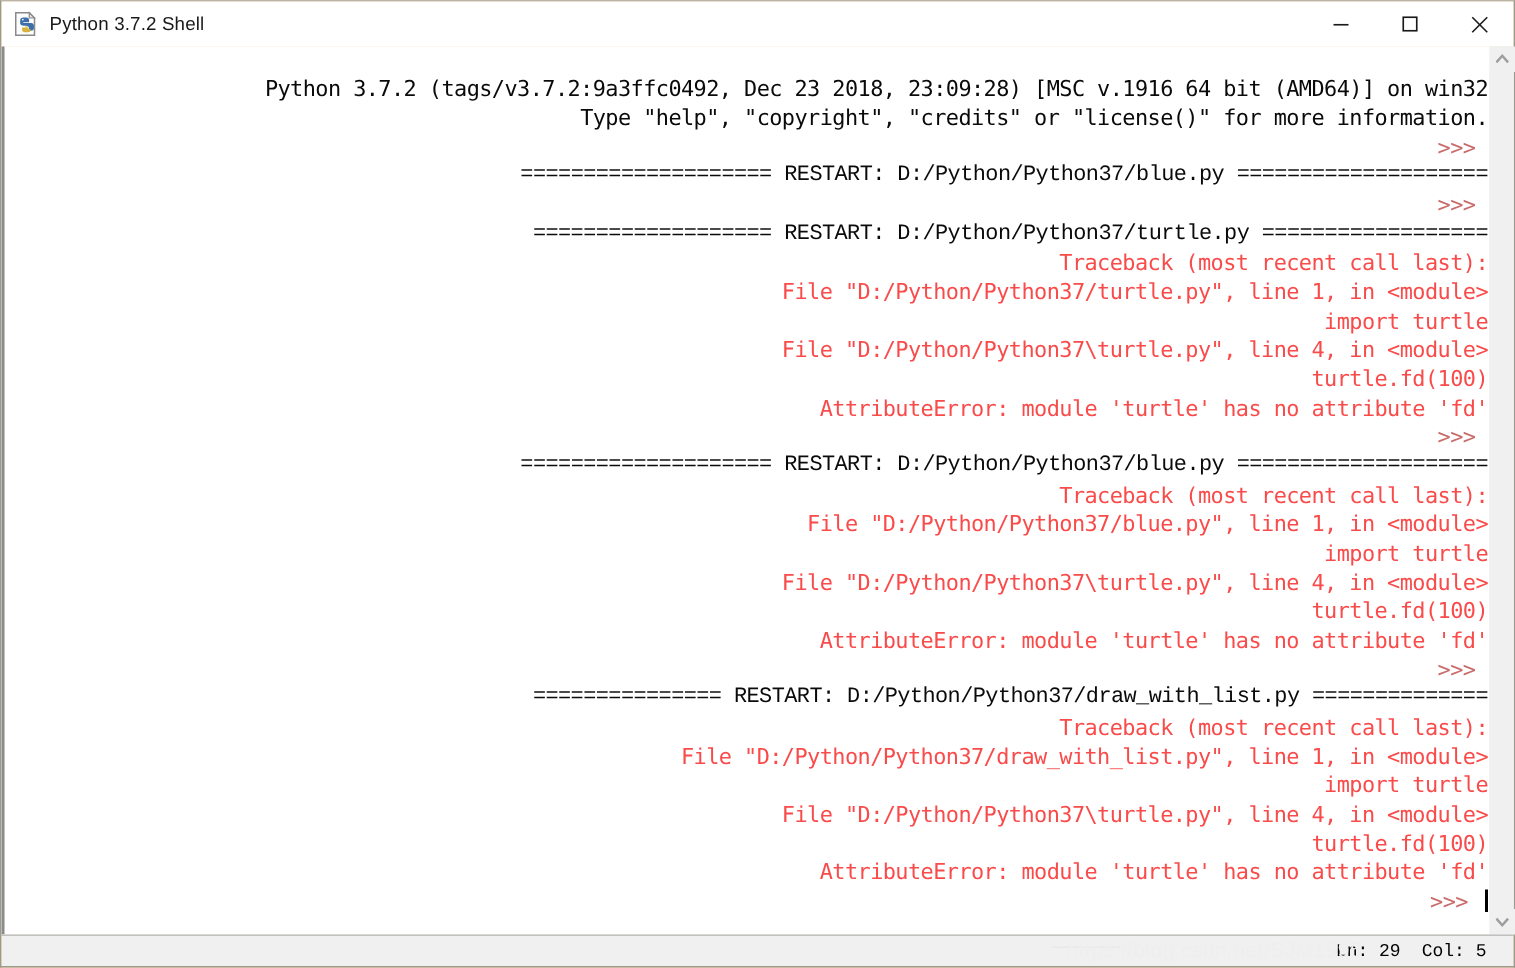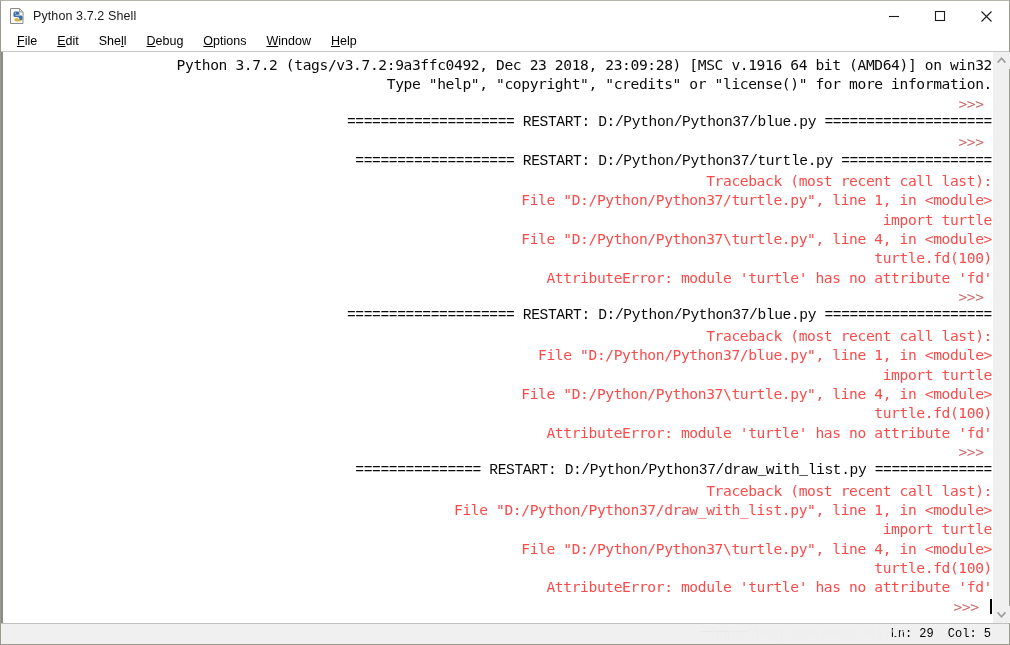--- a/index.html
+++ b/index.html
@@ -87,21 +87,21 @@
   }
   #text-wrap {
     flex: 1 1 auto;
     position: relative;
     overflow: hidden;
     background: #ffffff;
     border-left: 2px solid #8a8a8a;
   }
   #console {
     position: absolute;
-    left: 0; top: 3px;
+    left: 0; top: 19px;
     width: 100%;
     font-family: "DejaVu Sans Mono", "Liberation Mono", monospace;
     font-size: 14.6px;
     line-height: 19.35px;
     white-space: pre;
     letter-spacing: -0.38px;
     color: #000000;
   }
   .ln { display: block; height: 19.35px; }
   .c-out   { color: #0a0a0a; }
@@ -213,29 +213,20 @@
       </div>
       <div class="winbtn">
         <svg width="13" height="13" viewBox="0 0 13 13">
             <line x1="1.5" y1="1.5" x2="11.5" y2="11.5" stroke="#1a1a1a" stroke-width="1.1"></line>
             <line x1="11.5" y1="1.5" x2="1.5" y2="11.5" stroke="#1a1a1a" stroke-width="1.1"></line>
           </svg>
       </div>
     </div>
   </div>
 
-  <div id="menubar">
-      <div class="menu-item"><span class="acc">F</span>ile</div>
-      <div class="menu-item"><span class="acc">E</span>dit</div>
-      <div class="menu-item">She<span class="acc">l</span>l</div>
-      <div class="menu-item"><span class="acc">D</span>ebug</div>
-      <div class="menu-item"><span class="acc">O</span>ptions</div>
-      <div class="menu-item"><span class="acc">W</span>indow</div>
-      <div class="menu-item"><span class="acc">H</span>elp</div>
-    </div>
 
   <div id="body-area">
     <div id="text-wrap">
       <div id="console"><span class="ln c-out">Python 3.7.2 (tags/v3.7.2:9a3ffc0492, Dec 23 2018, 23:09:28) [MSC v.1916 64 bit (AMD64)] on win32</span><span class="ln c-out">Type "help", "copyright", "credits" or "license()" for more information.</span><span class="ln c-prompt">&gt;&gt;&gt; </span><span class="ln c-restart">==================== RESTART: D:/Python/Python37/blue.py ====================</span><span class="ln c-prompt">&gt;&gt;&gt; </span><span class="ln c-restart">=================== RESTART: D:/Python/Python37/turtle.py ==================</span><span class="ln c-err">Traceback (most recent call last):</span><span class="ln c-err">  File "D:/Python/Python37/turtle.py", line 1, in &lt;module&gt;</span><span class="ln c-err">    import turtle</span><span class="ln c-err">  File "D:/Python/Python37\turtle.py", line 4, in &lt;module&gt;</span><span class="ln c-err">    turtle.fd(100)</span><span class="ln c-err">AttributeError: module 'turtle' has no attribute 'fd'</span><span class="ln c-prompt">&gt;&gt;&gt; </span><span class="ln c-restart">==================== RESTART: D:/Python/Python37/blue.py ====================</span><span class="ln c-err">Traceback (most recent call last):</span><span class="ln c-err">  File "D:/Python/Python37/blue.py", line 1, in &lt;module&gt;</span><span class="ln c-err">    import turtle</span><span class="ln c-err">  File "D:/Python/Python37\turtle.py", line 4, in &lt;module&gt;</span><span class="ln c-err">    turtle.fd(100)</span><span class="ln c-err">AttributeError: module 'turtle' has no attribute 'fd'</span><span class="ln c-prompt">&gt;&gt;&gt; </span><span class="ln c-restart">=============== RESTART: D:/Python/Python37/draw_with_list.py ==============</span><span class="ln c-err">Traceback (most recent call last):</span><span class="ln c-err">  File "D:/Python/Python37/draw_with_list.py", line 1, in &lt;module&gt;</span><span class="ln c-err">    import turtle</span><span class="ln c-err">  File "D:/Python/Python37\turtle.py", line 4, in &lt;module&gt;</span><span class="ln c-err">    turtle.fd(100)</span><span class="ln c-err">AttributeError: module 'turtle' has no attribute 'fd'</span><span class="ln c-prompt">&gt;&gt;&gt; <span id="caret"></span></span></div>
     </div>
 
     <div id="vscroll">
       <div class="sb-btn">
         <svg width="9" height="7" viewBox="0 0 9 7">
             <path d="M0.6 5.6 L4.5 1.2 L8.4 5.6" fill="none" stroke="#9d9d9d" stroke-width="1.6"></path>

